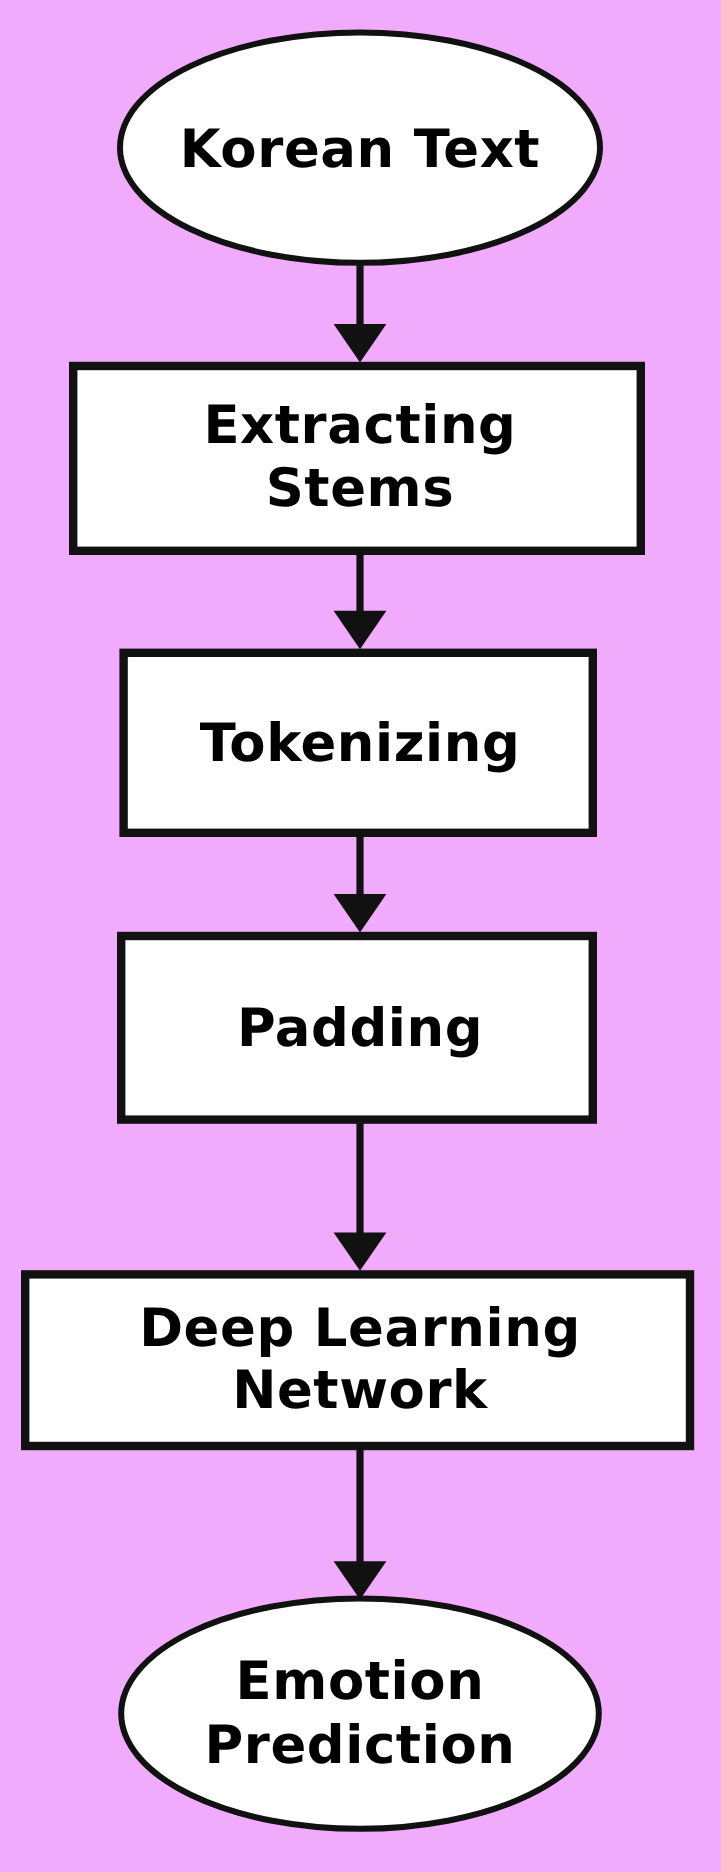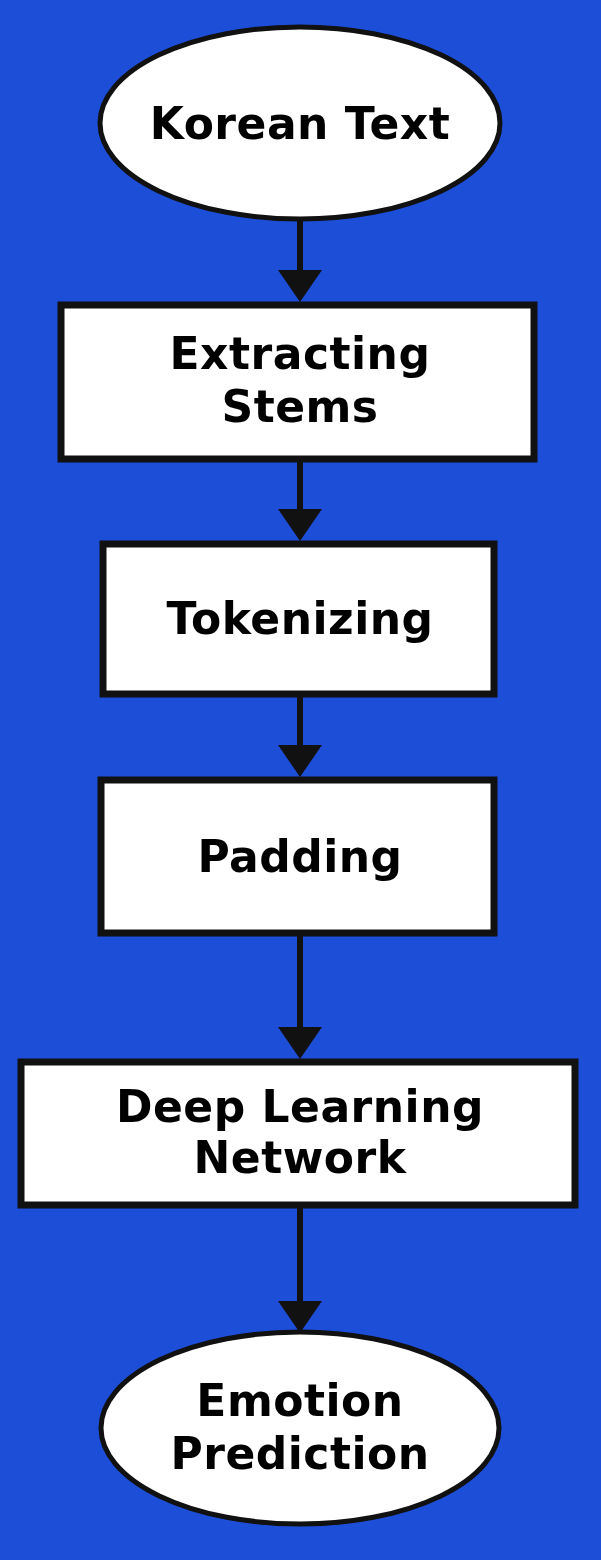--- a/index.html
+++ b/index.html
@@ -8,21 +8,21 @@
     padding: 0;
     background: #ffffff;
   }
   body {
     font-family: "DejaVu Sans", sans-serif;
   }
   #canvas {
     position: relative;
     width: 601px;
     height: 1560px;
-    background: #1d4ed8;
+    background: #f0abfc;
     overflow: hidden;
   }
   #flow-svg {
     position: absolute;
     top: 0;
     left: 0;
     width: 601px;
     height: 1560px;
     display: block;
   }

